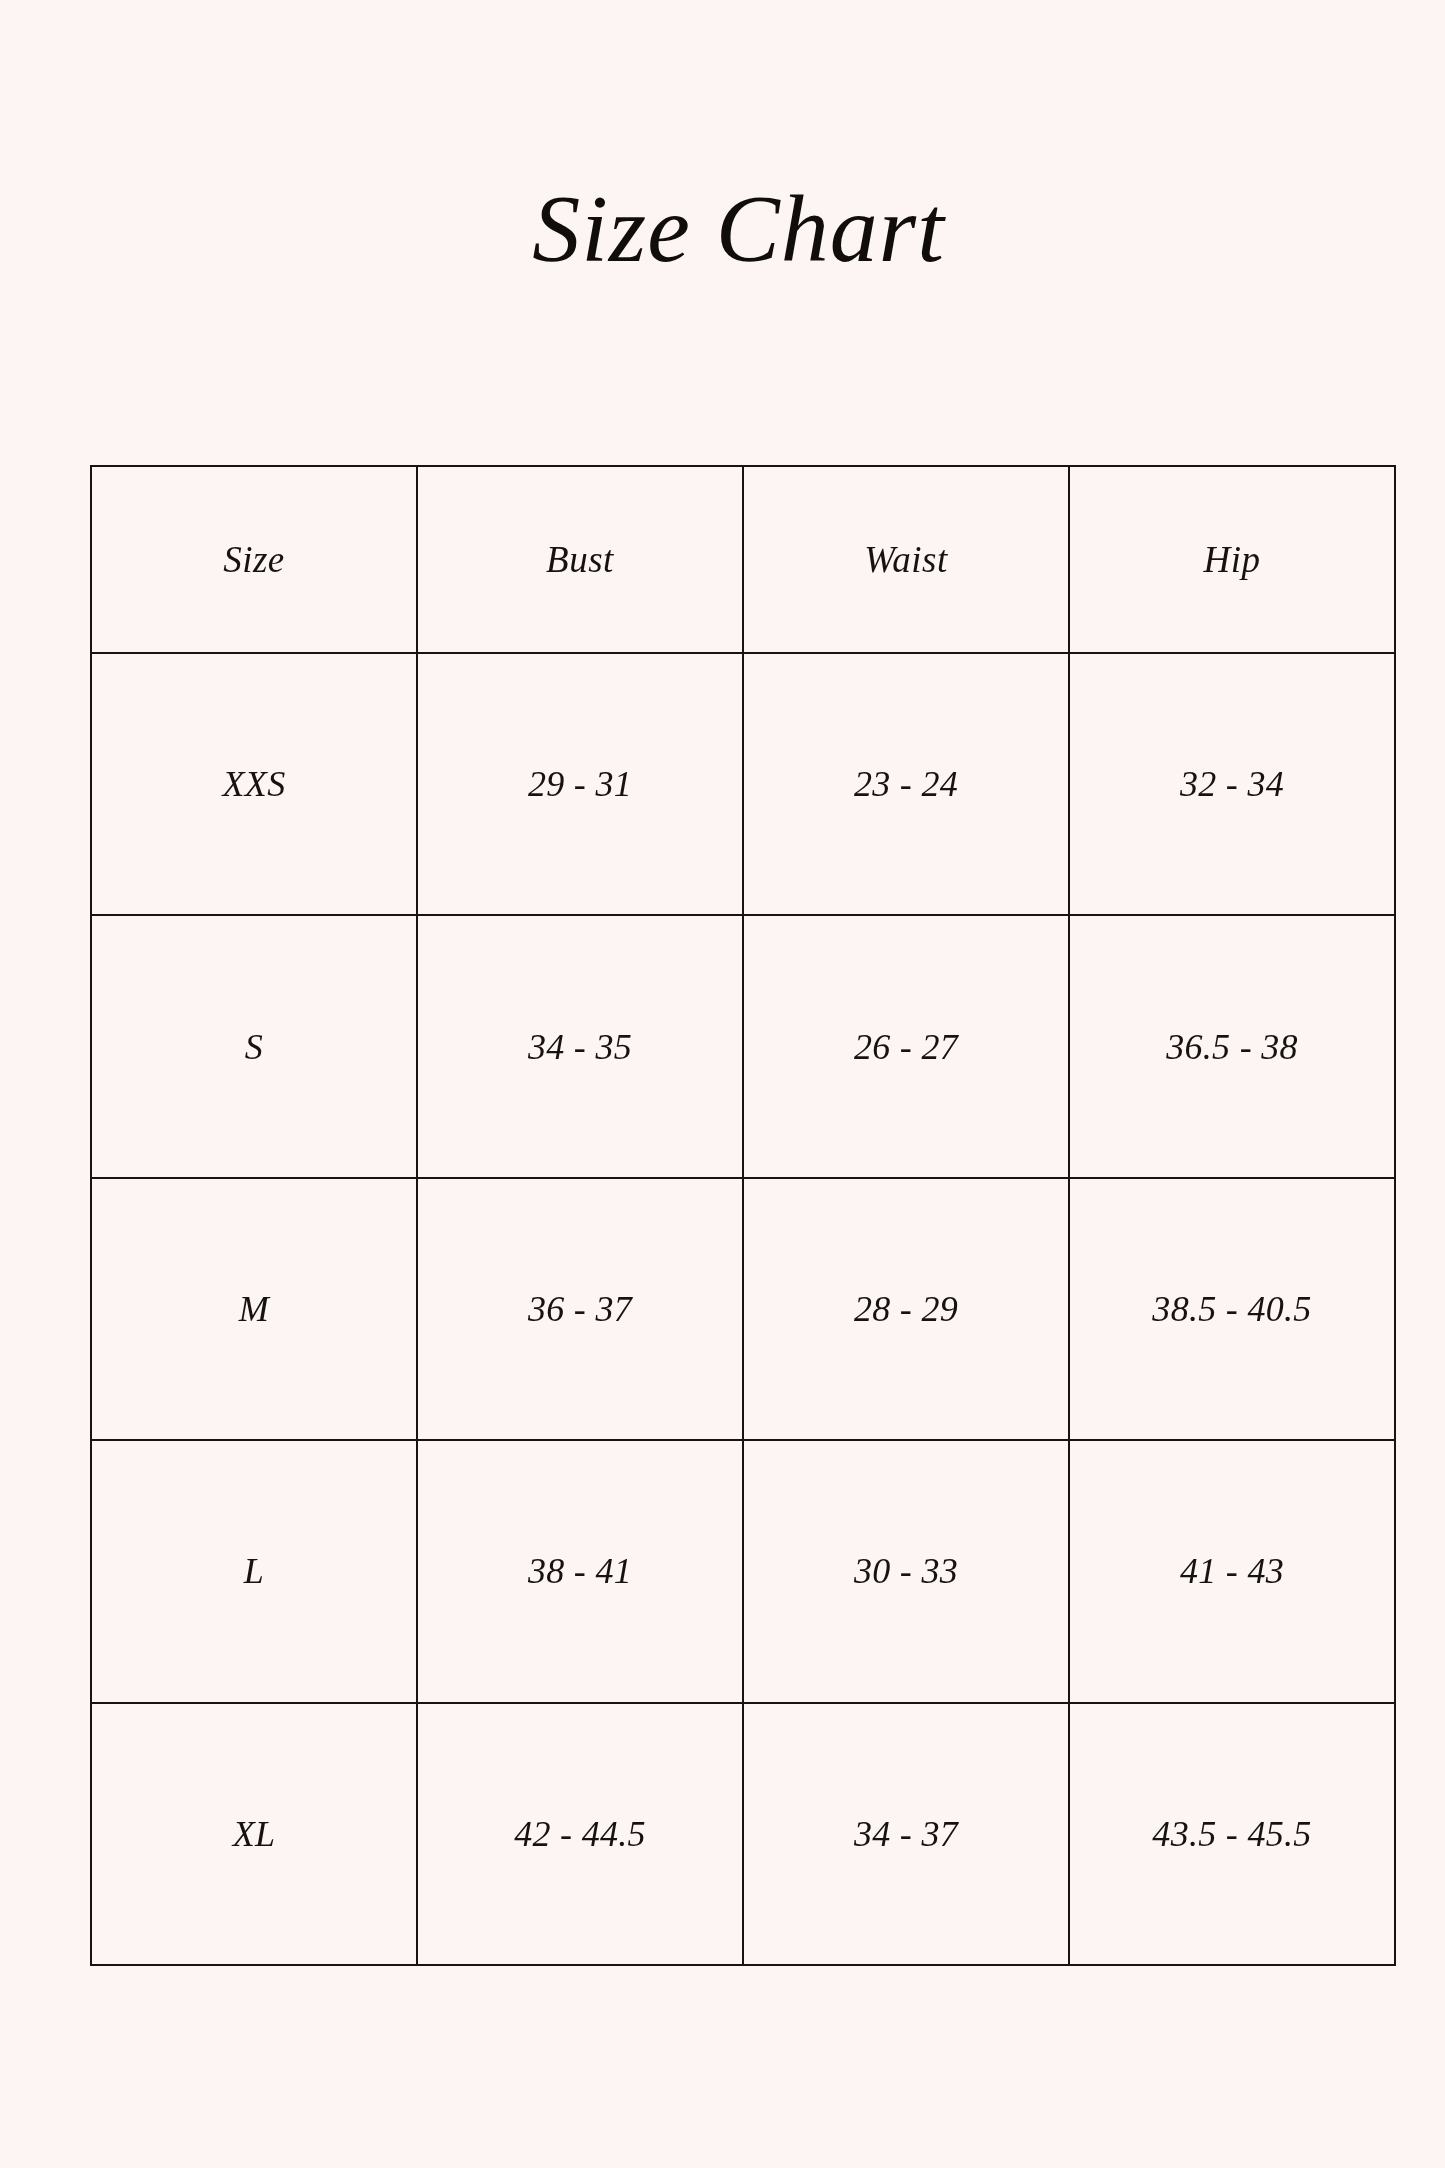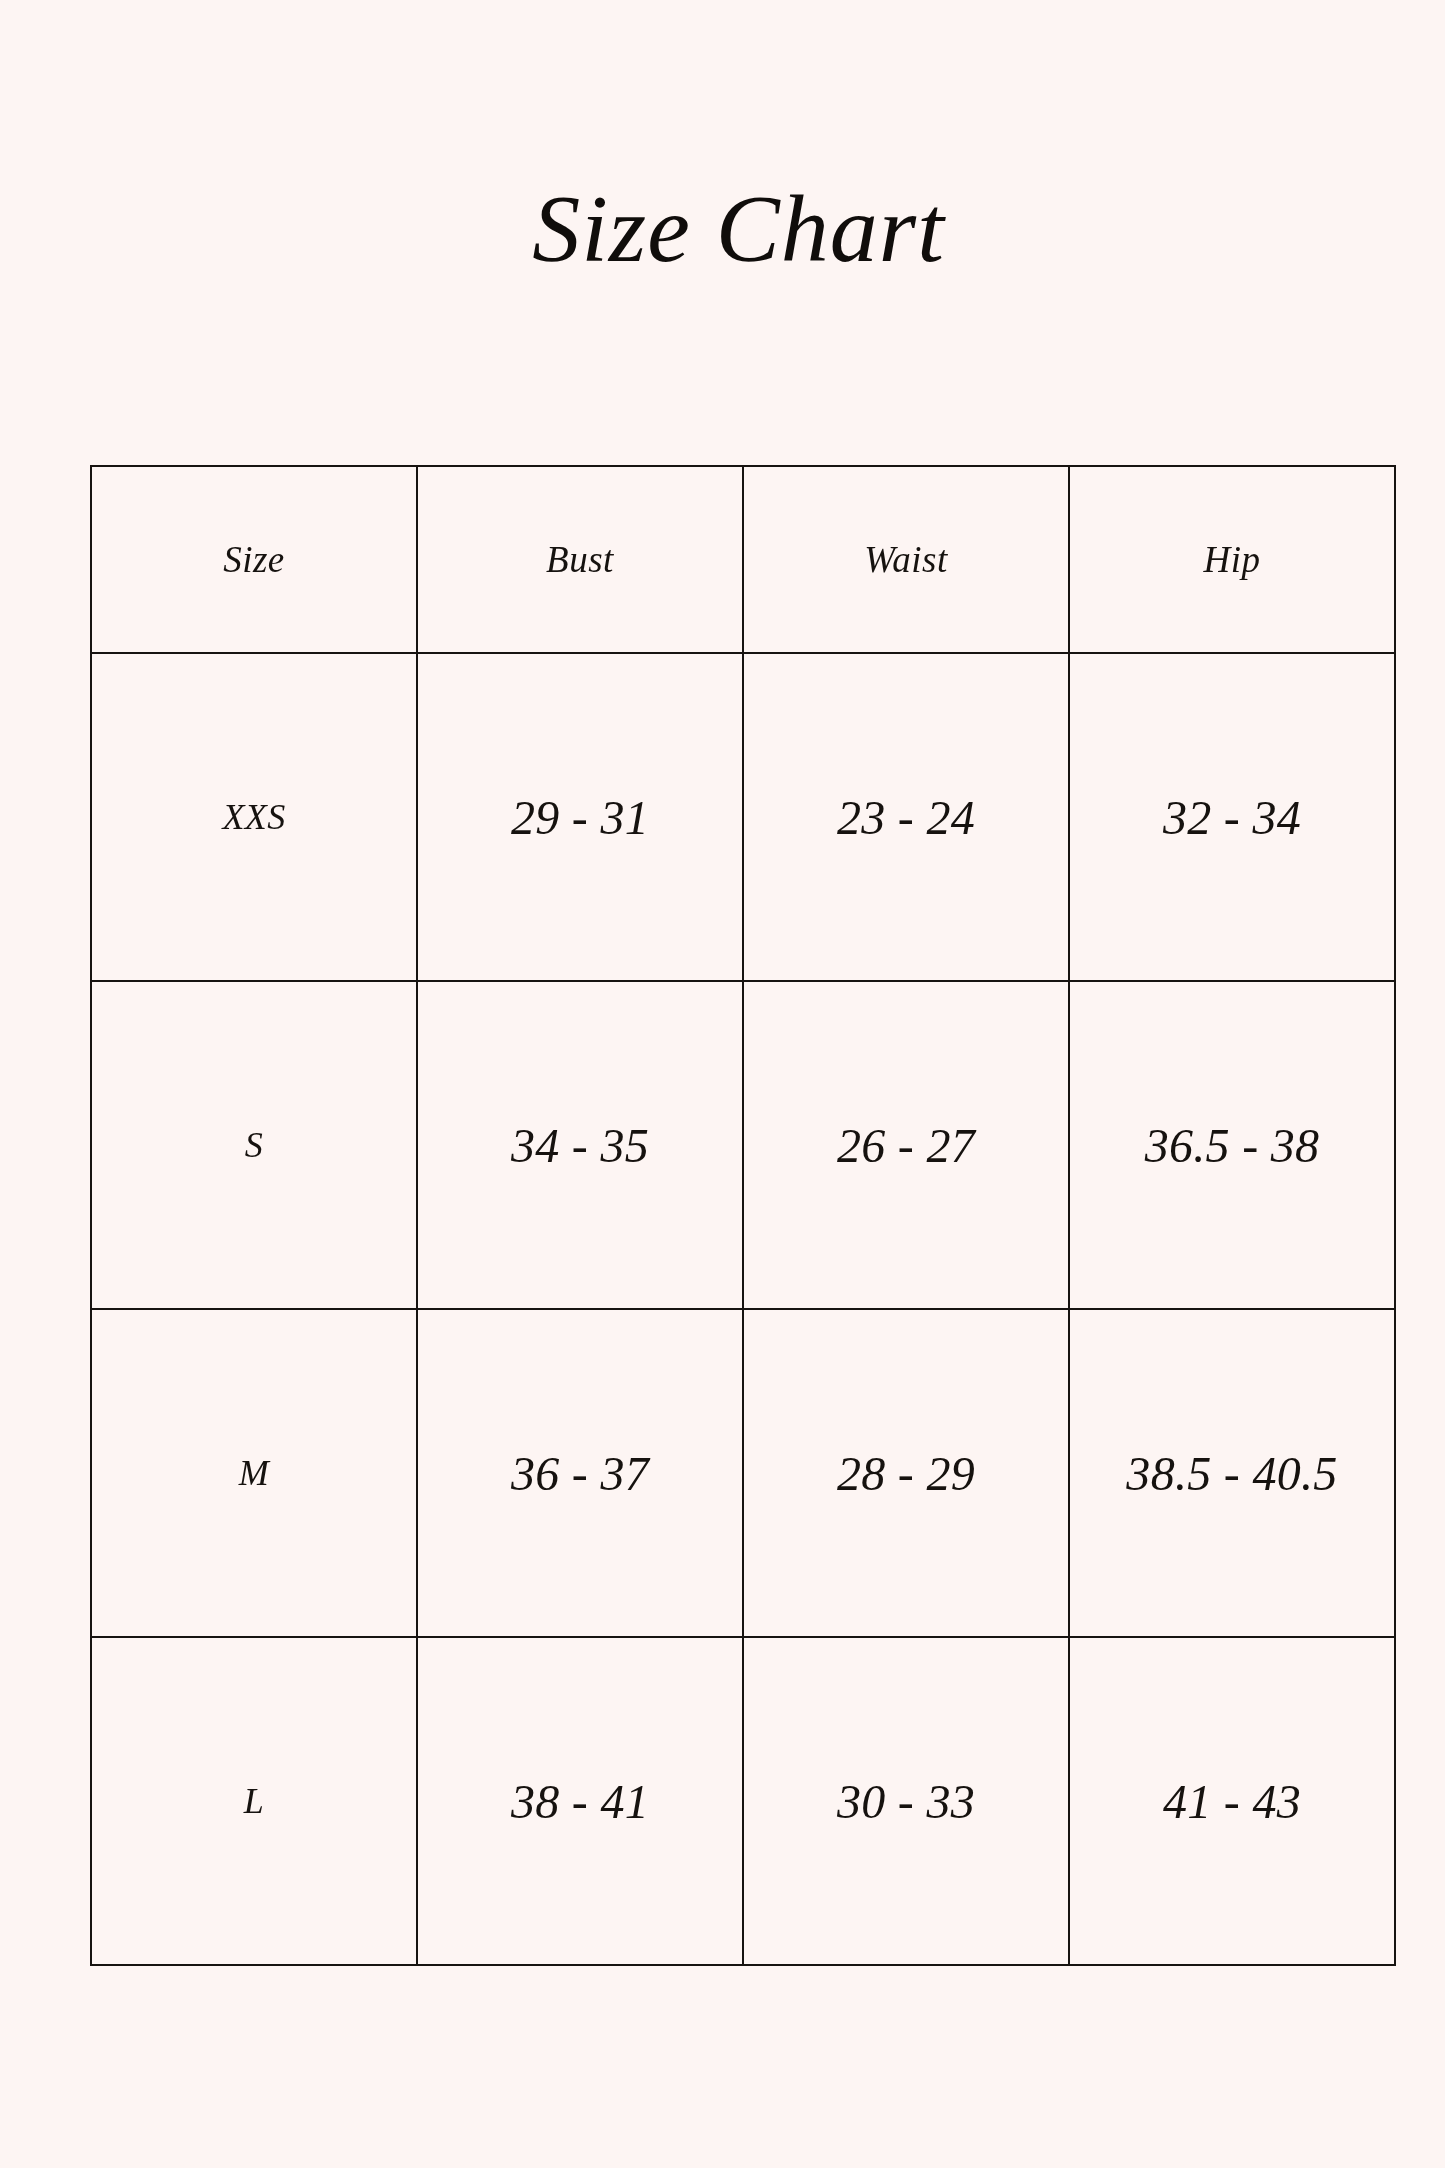--- a/index.html
+++ b/index.html
@@ -69,21 +69,21 @@
   }
 
   table.size-table th {
     font-weight: 400;
     font-size: 37px;
     letter-spacing: 0.5px;
   }
 
   table.size-table td {
     font-weight: 400;
-    font-size: 48px;
+    font-size: 36px;
     letter-spacing: 0.3px;
   }
 
   table.size-table td.size-label {
     font-size: 36px;
     border-radius: 24px;
   }
 
   
   col.c { width: 25%; }
@@ -129,17 +129,23 @@
           <td>36 - 37</td>
           <td>28 - 29</td>
           <td>38.5 - 40.5</td>
         </tr>
         <tr>
           <td class="size-label">L</td>
           <td>38 - 41</td>
           <td>30 - 33</td>
           <td>41 - 43</td>
         </tr>
+        <tr>
+          <td class="size-label">XL</td>
+          <td>42 - 44.5</td>
+          <td>34 - 37</td>
+          <td>43.5 - 45.5</td>
+        </tr>
       </tbody>
     </table>
   </div>
 
 </div>
 
 </body></html>

